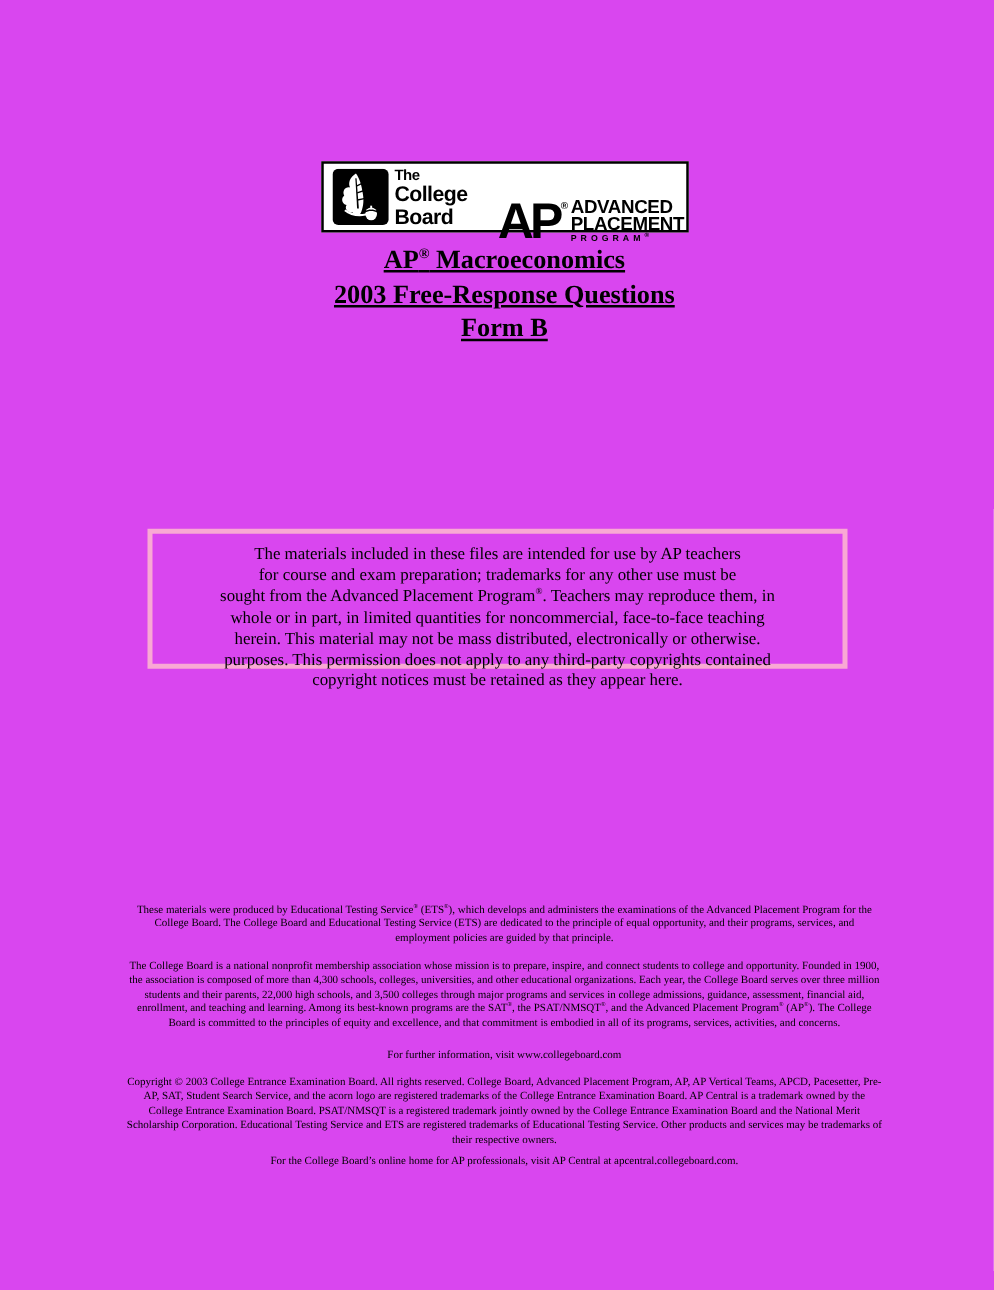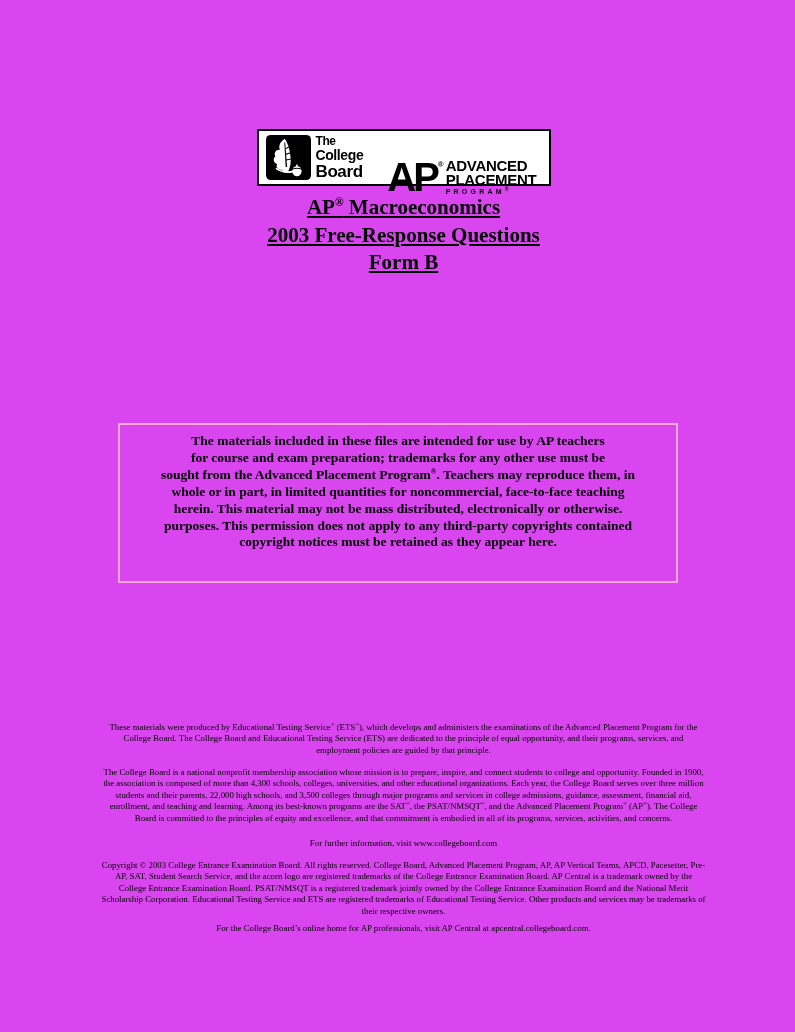--- a/index.html
+++ b/index.html
@@ -34,21 +34,21 @@
   .logo-left { display: flex; align-items: center; }
   .acorn { width: 45px; height: 45px; display: block; }
   .cb-text {
     margin-left: 5px;
     font-weight: bold;
     letter-spacing: -0.4px;
     line-height: 1;
     color: #000;
   }
   .cb-the     { font-size: 12px; margin-bottom: 1px; }
-  .cb-college { font-size: 14px; margin-bottom: 1px; }
+  .cb-college { font-size: 17px; margin-bottom: 1px; }
   .cb-board   { font-size: 17px; }
 
   .ap-group { display: flex; align-items: center; margin-left: 24px; margin-top: 39px; }
   .ap-big {
     font-size: 40px;
     font-weight: bold;
     letter-spacing: -3px;
     line-height: 1;
   }
   .ap-reg { font-size: 8px; font-weight: bold; vertical-align: top; position: relative; top: 3px; left: 1px; }
@@ -79,26 +79,26 @@
     line-height: 27.5px;
     text-decoration: underline;
   }
 
   
   .permission-box {
     position: absolute;
     top: 423px;
     left: 118px;
     width: 560px;
-    height: 160px;
+    height: 112px;
     box-sizing: border-box;
-    border: 2px solid #f9a8d4;
+    border: 4px solid #f9a8d4;
     padding: 8px 14px 0;
     text-align: center;
-    font-weight: bold;
+    font-weight: normal;
     font-size: 13.5px;
     line-height: 16.9px;
   }
 
   
   .fp {
     position: absolute;
     left: 50%;
     transform: translateX(-50%);
     width: 606px;

